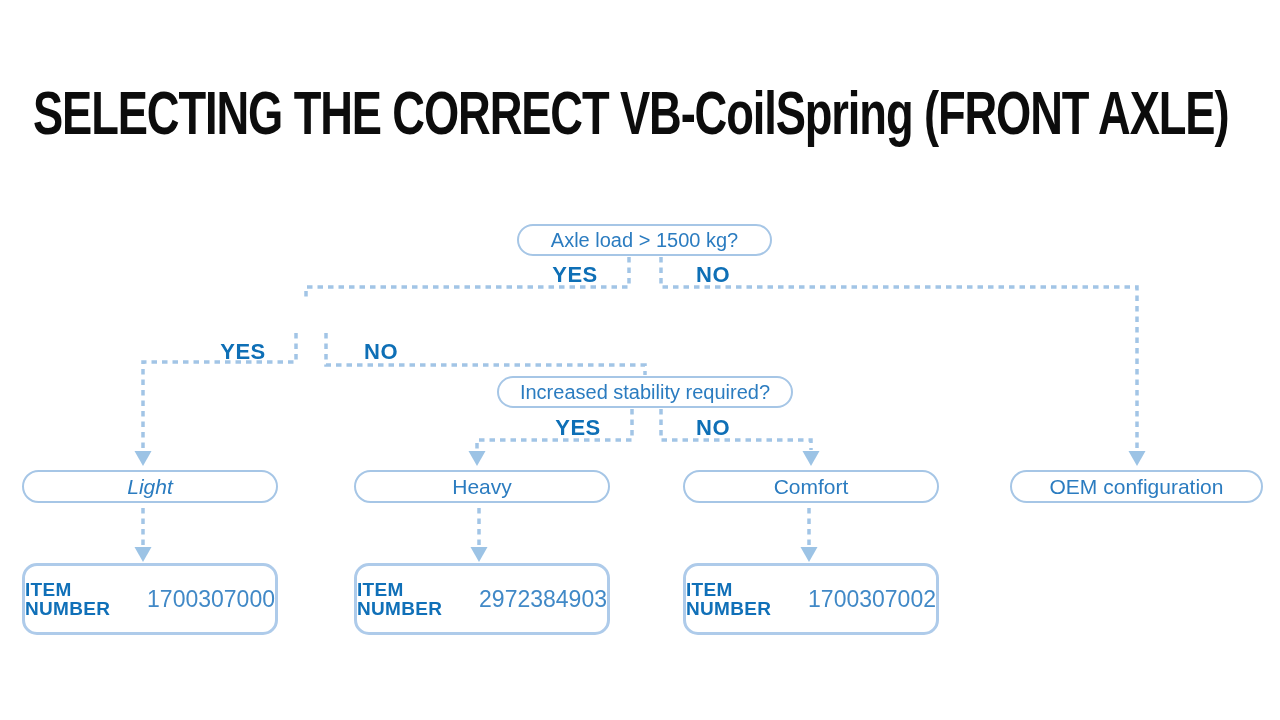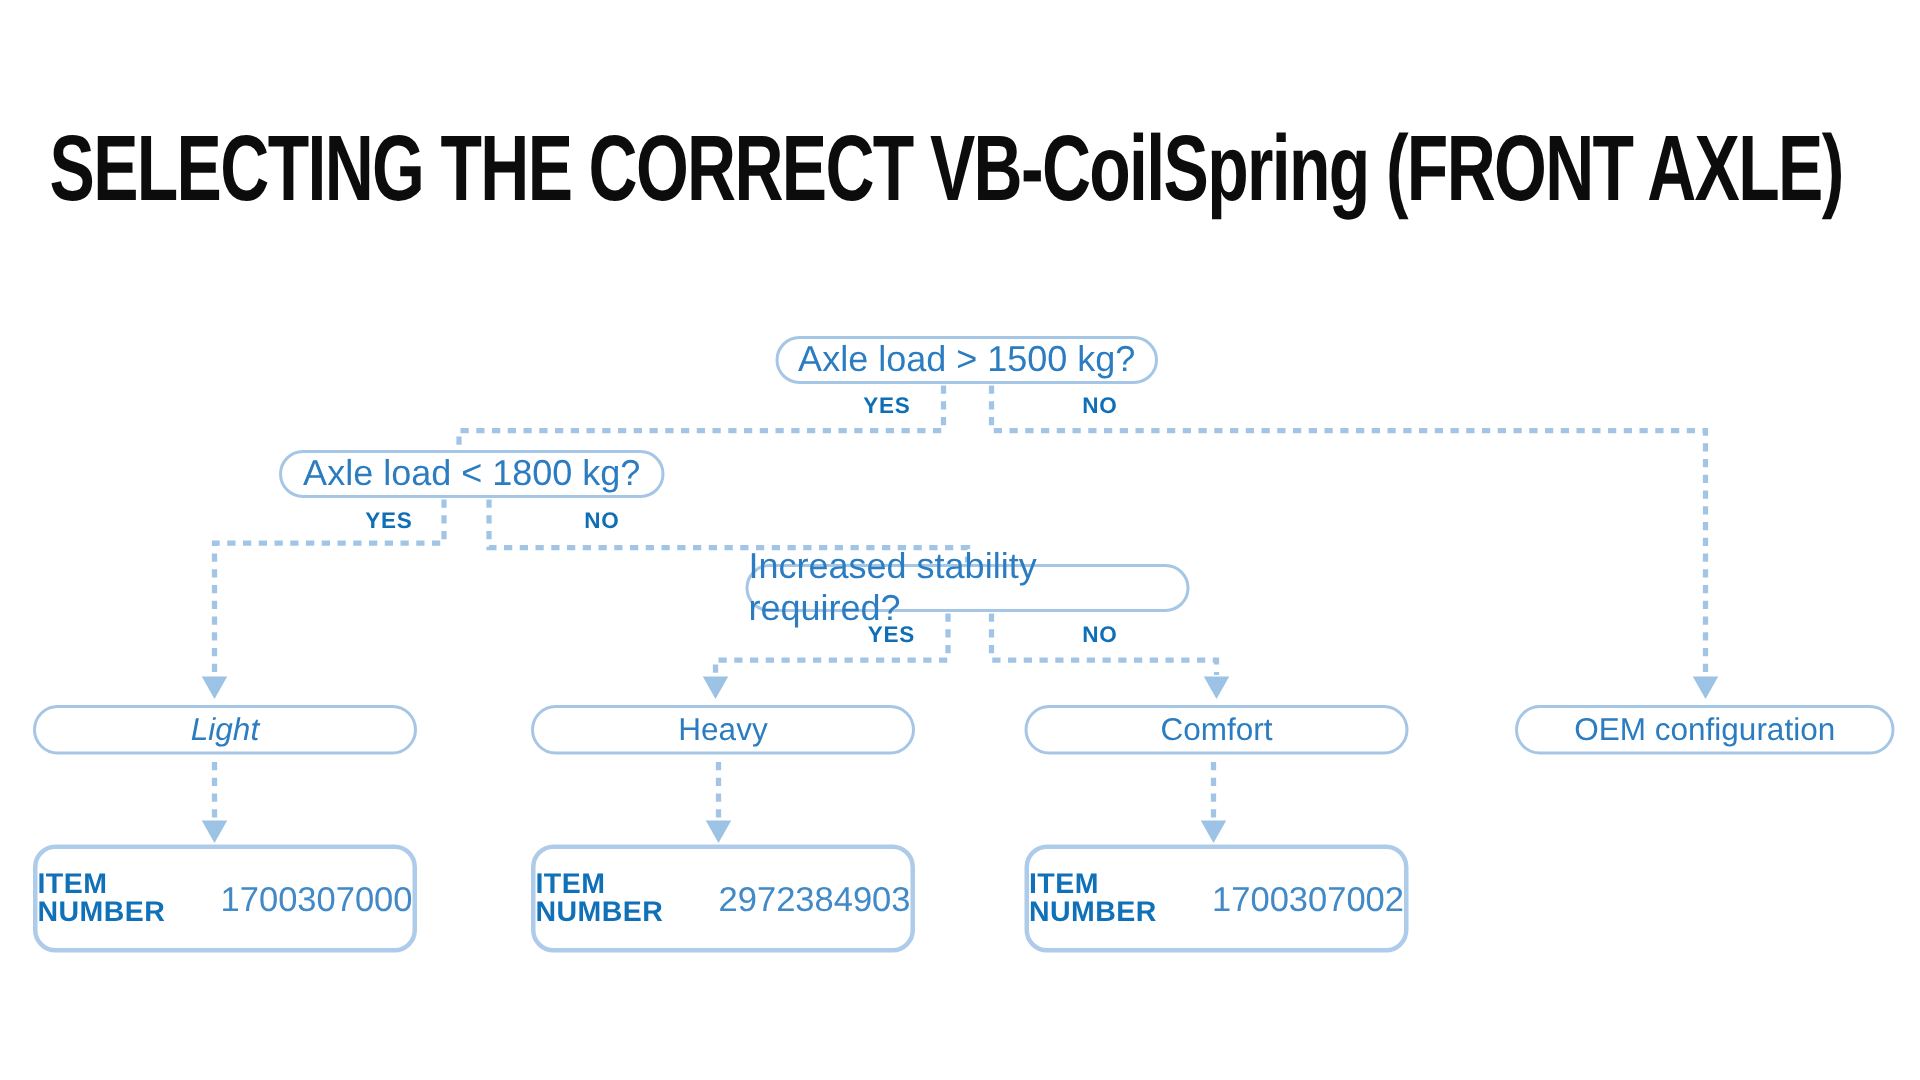--- a/index.html
+++ b/index.html
@@ -42,32 +42,32 @@
     align-items: center;
     justify-content: center;
     border: 2px solid #a6c6e6;
     background: #ffffff;
     color: #2b7cc0;
     box-sizing: border-box;
   }
   .decision {
     height: 32px;
     border-radius: 16px;
-    font-size: 24px;
+    font-size: 20px;
   }
   .result {
     height: 33px;
     border-radius: 17px;
     font-size: 21px;
   }
   .yesno {
     position: absolute;
     width: 64px;
-    text-align: right;
-    font-size: 15px;
+    text-align: center;
+    font-size: 22px;
     font-weight: bold;
     color: #0e6fb6;
     letter-spacing: 0.5px;
   }
   .itembox {
     position: absolute;
     top: 563px;
     height: 72px;
     border: 3px solid #aecbea;
     border-radius: 15px;
@@ -126,23 +126,20 @@
     <path class="line" d="M809 508 L809 546"></path>
     <path class="head" d="M800.5 547 L817.5 547 L809 562 Z"></path>
   </svg>
 
   <div class="box decision" style="left:517px; top:224px; width:255px;">
     <span>Axle load &gt; 1500 kg?</span>
   </div>
   <div class="yesno" style="left:543px; top:262px;">YES</div>
   <div class="yesno" style="left:681px; top:262px;">NO</div>
 
-  <div class="box decision" style="left:186px; top:300px; width:257px;">
-    <span>Axle load &lt; 1800 kg?</span>
-  </div>
   <div class="yesno" style="left:211px; top:339px;">YES</div>
   <div class="yesno" style="left:349px; top:339px;">NO</div>
 
   <div class="box decision" style="left:497px; top:376px; width:296px;">
     <span>Increased stability required?</span>
   </div>
   <div class="yesno" style="left:546px; top:415px;">YES</div>
   <div class="yesno" style="left:681px; top:415px;">NO</div>
 
   <div class="box result" style="left:22px; top:470px; width:256px;font-style:italic;">

